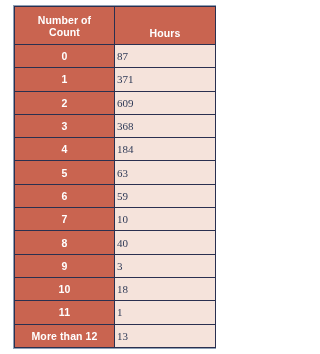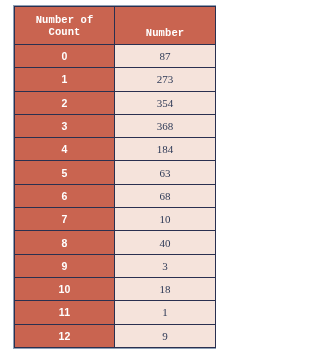--- a/index.html
+++ b/index.html
@@ -36,21 +36,21 @@
   table.freq-table col.col-label { width: 100px; }
   table.freq-table col.col-count { width: 101px; }
 
   
   thead tr.header-row { height: 38px; }
 
   th.header-cell {
     background: #c96450;
     color: #ffffff;
     border: 1px solid #2a3050;
-    font-family: Liberation Mono, monospace;
+    font-family: Liberation Sans, sans-serif;
     font-weight: bold;
     font-size: 10.5px;
     line-height: 12px;
     text-align: center;
     vertical-align: middle;
     padding: 0 2px;
     letter-spacing: 0.1px;
   }
   th.header-cell.count-head {
     vertical-align: bottom;
@@ -73,71 +73,71 @@
     letter-spacing: 0.1px;
     white-space: nowrap;
   }
 
   td.count-cell {
     background: #f5e3db;
     color: #2e3a57;
     border: 1px solid #2a3050;
     font-family: "Liberation Serif", serif;
     font-size: 11px;
-    text-align: center;
+    text-align: left;
     vertical-align: middle;
     padding: 0 2px;
   }
 </style>
 </head>
 <body>
 
 <div id="frequency-table-wrap">
   <table class="freq-table">
     <colgroup>
       <col class="col-label">
       <col class="col-count">
     </colgroup>
     <thead>
       <tr class="header-row">
         <th class="header-cell">
           <span>Number of</span><br>
           <span>Count</span>
         </th>
-        <th class="header-cell count-head">Number</th>
+        <th class="header-cell count-head">Hours</th>
       </tr>
     </thead>
     <tbody id="table-body">
         <tr class="data-row">
           <td class="label-cell">0</td>
           <td class="count-cell">87</td>
         </tr>
         <tr class="data-row">
           <td class="label-cell">1</td>
-          <td class="count-cell">273</td>
+          <td class="count-cell">371</td>
         </tr>
         <tr class="data-row">
           <td class="label-cell">2</td>
-          <td class="count-cell">354</td>
+          <td class="count-cell">609</td>
         </tr>
         <tr class="data-row">
           <td class="label-cell">3</td>
           <td class="count-cell">368</td>
         </tr>
         <tr class="data-row">
           <td class="label-cell">4</td>
           <td class="count-cell">184</td>
         </tr>
         <tr class="data-row">
           <td class="label-cell">5</td>
           <td class="count-cell">63</td>
         </tr>
         <tr class="data-row">
           <td class="label-cell">6</td>
-          <td class="count-cell">68</td>
+          <td class="count-cell">59</td>
         </tr>
         <tr class="data-row">
           <td class="label-cell">7</td>
           <td class="count-cell">10</td>
         </tr>
         <tr class="data-row">
           <td class="label-cell">8</td>
           <td class="count-cell">40</td>
         </tr>
         <tr class="data-row">
@@ -146,18 +146,18 @@
         </tr>
         <tr class="data-row">
           <td class="label-cell">10</td>
           <td class="count-cell">18</td>
         </tr>
         <tr class="data-row">
           <td class="label-cell">11</td>
           <td class="count-cell">1</td>
         </tr>
         <tr class="data-row">
-          <td class="label-cell">12</td>
-          <td class="count-cell">9</td>
+          <td class="label-cell">More than 12</td>
+          <td class="count-cell">13</td>
         </tr>
       </tbody>
   </table>
 </div>
 
 </body></html>

